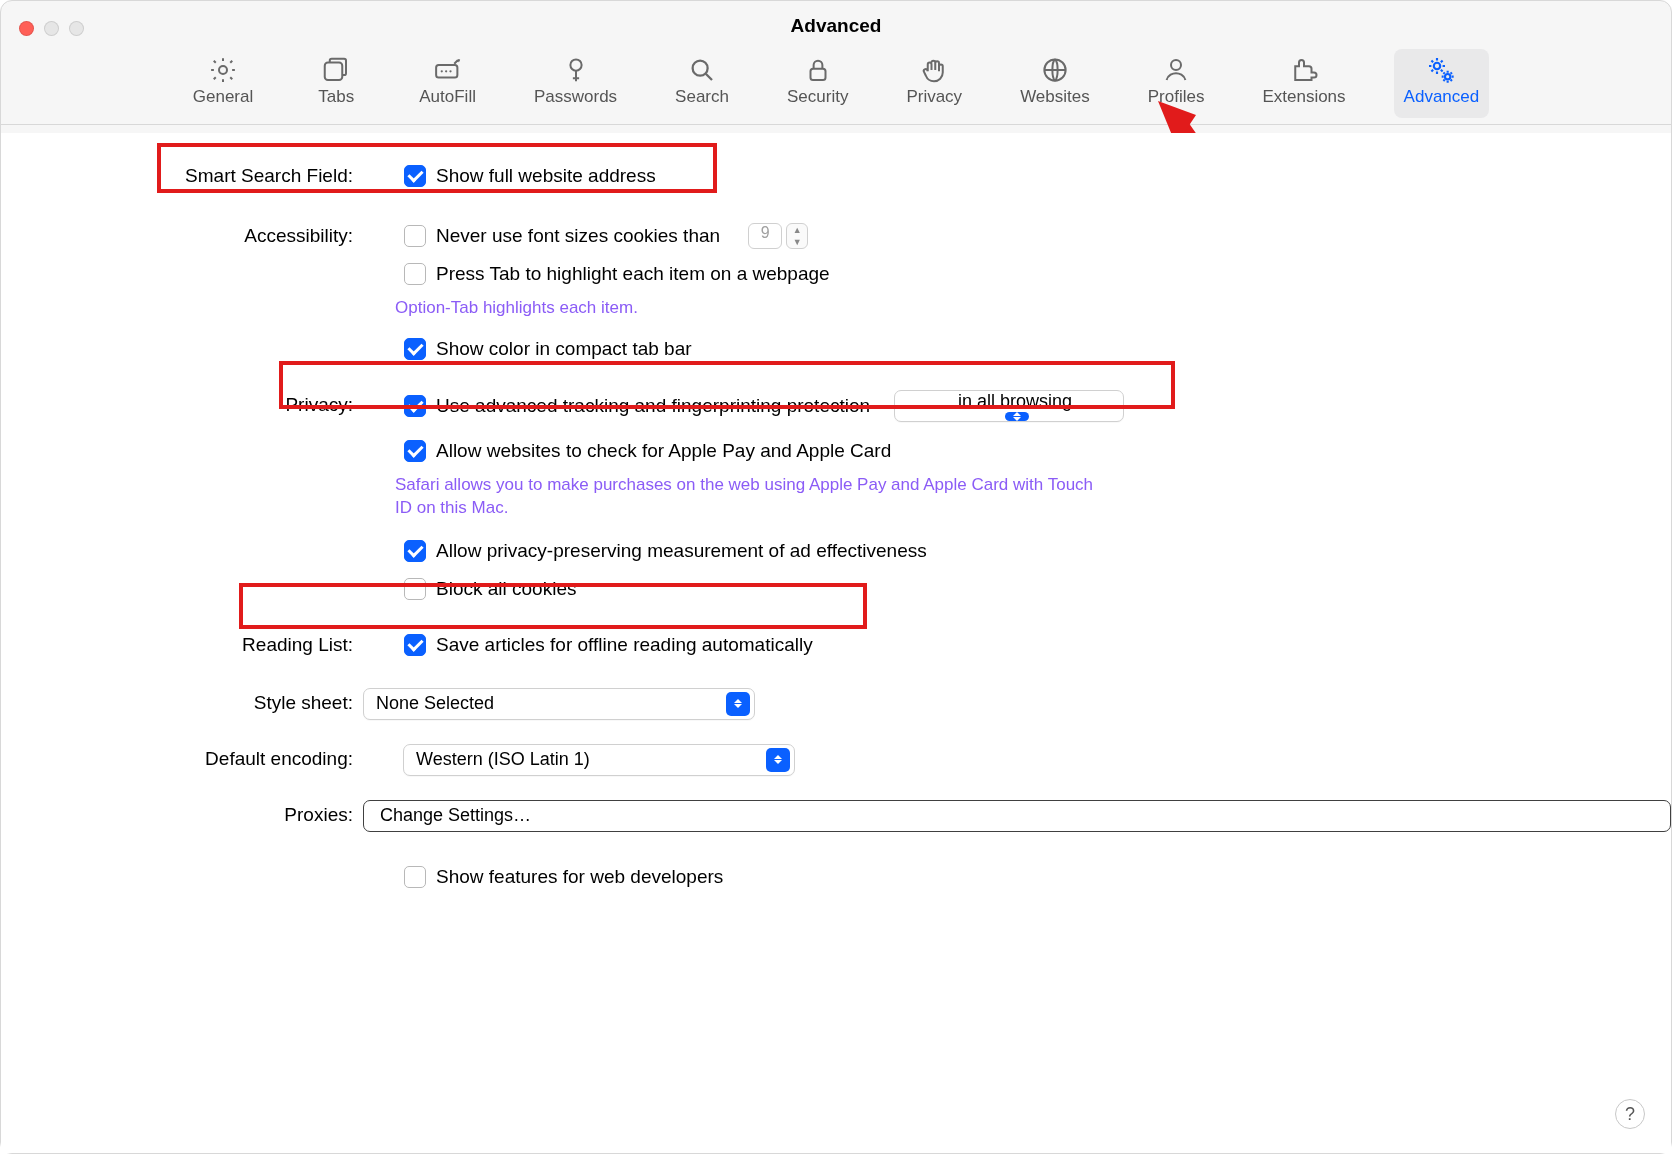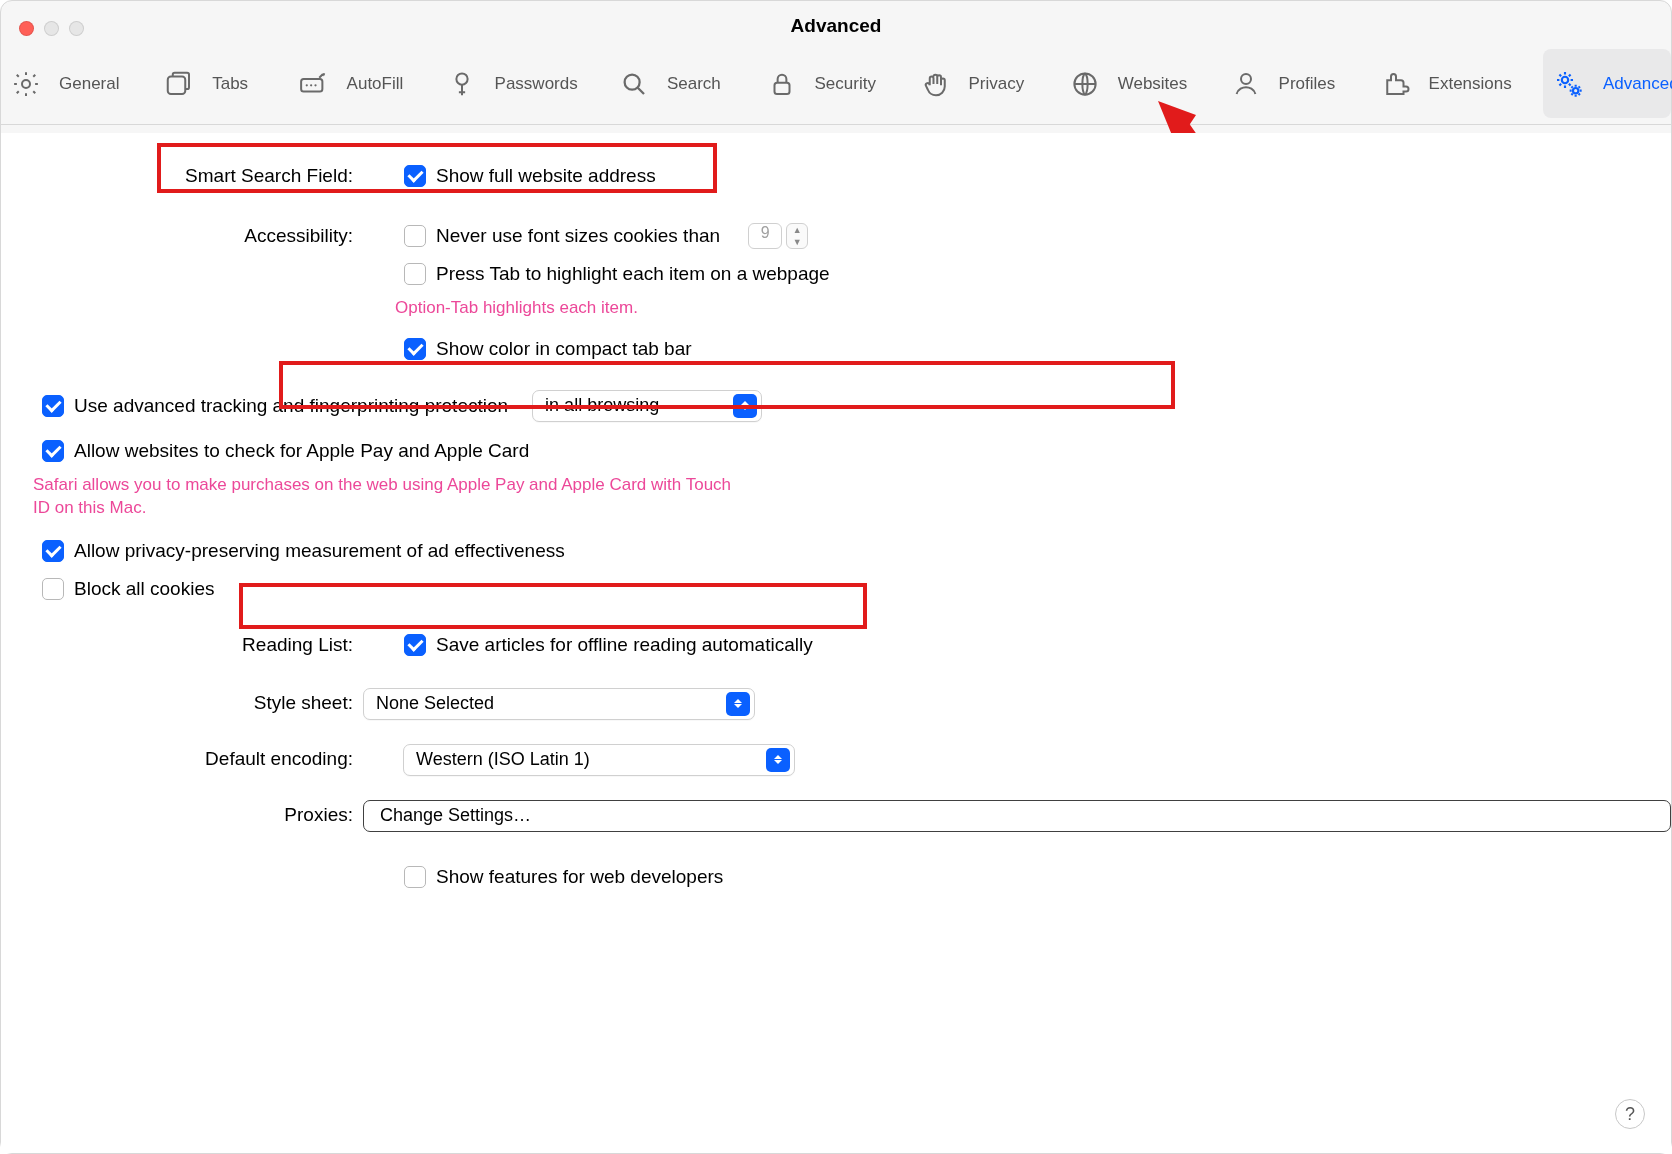--- a/index.html
+++ b/index.html
@@ -50,23 +50,23 @@
     left: 0; right: 0;
     height: 76px;
     display: flex;
     justify-content: center;
     gap: 38px;
     border-bottom: 1px solid #d8d8d8;
     padding-bottom: 6px;
   }
   .toolbar-item {
     display: flex;
-    flex-direction: row;
+    flex-direction: column;
     align-items: center;
-    gap: 18px;
+    gap: 0;
     color: #555;
     font-size: 17px;
     padding: 4px 10px;
     border-radius: 8px;
     min-width: 70px;
   }
   .toolbar-item.active {
     background: #e9e9ea;
     color: #0a60ff;
   }
@@ -145,21 +145,21 @@
   .stepper-btns {
     width: 22px; height: 26px;
     border: 1px solid #d0d0d0;
     border-radius: 6px;
     margin-left: 4px;
     display:flex; flex-direction:column;
     background:#fafafa;
   }
   .stepper-btns div { flex:1; font-size:9px; color:#888; text-align:center; line-height:12px;}
   .helper {
-    color: #ec4899;
+    color: #8b5cf6;
     font-size: 17px;
     padding-left: 32px;
     line-height: 1.35;
     max-width: 750px;
   }
   .popup {
     display: inline-flex;
     align-items: center;
     justify-content: space-between;
     border: 1px solid #d0d0d0;
@@ -179,21 +179,21 @@
     gap:1px;
   }
   .popup .arrows::before, .popup .arrows::after {
     content:""; width:0; height:0;
     border-left:4px solid transparent;
     border-right:4px solid transparent;
   }
   .popup .arrows::before { border-bottom:4px solid #fff; }
   .popup .arrows::after  { border-top:4px solid #fff; }
   .wide-popup { width: 392px; }
-  .inline-popup { width: 230px; margin-left: 14px; }
+  .inline-popup { width: 230px; margin-left: 14px; flex-direction: column; }
   .button {
     display:inline-flex; align-items:center;
     height: 32px;
     border: 1px solid #404040;
     border-radius: 7px;
     background:#fff;
     padding: 0 16px;
     font-size: 18px;
   }
   .hl-box {
@@ -378,20 +378,21 @@
         </div>
         <div class="helper">Option-Tab highlights each item.</div>
         <div class="check-line" style="margin-top:6px;">
           <div class="check checked"></div>
           <span>Show color in compact tab bar</span>
         </div>
       </div>
     </div>
 
     <div class="form-row" style="margin-bottom:26px;">
+      <div class="label-col">Privacy:</div>
       <div class="ctrl-col">
         <div class="check-line">
           <div class="check checked"></div>
           <span>Use advanced tracking and fingerprinting protection</span>
           <span class="popup inline-popup">
             <span>in all browsing</span>
             <span class="arrows"></span>
           </span>
         </div>
         <div class="check-line" style="margin-top:6px;">

